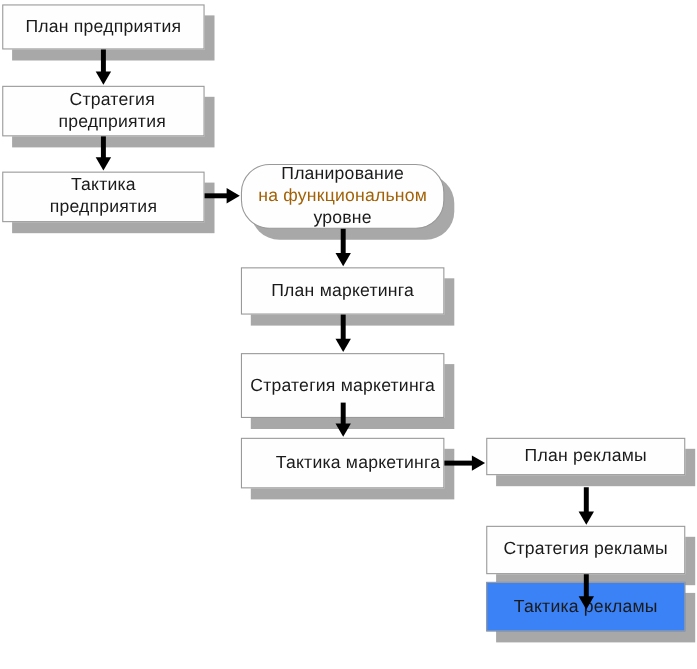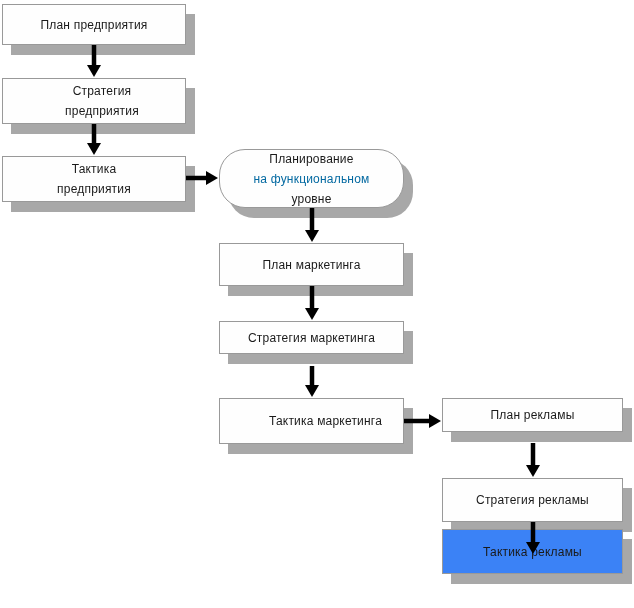--- a/index.html
+++ b/index.html
@@ -22,21 +22,21 @@
     border: 1px solid #999999;
     box-shadow: 9px 10px 0 0 #a8a8a8;
     display: flex;
     flex-direction: column;
     align-items: center;
     justify-content: center;
     text-align: center;
     z-index: 2;
   }
   .node-line {
-    font-size: 12px;
+    font-size: 16px;
     line-height: 20px;
     color: #1a1a1a;
     letter-spacing: 0.2px;
     white-space: nowrap;
   }
   #arrow-layer {
     position: absolute;
     left: 0;
     top: 0;
     width: 634px;
@@ -93,27 +93,27 @@
     <div class="node" style="left: 2px; top: 78px; width: 184px; height: 46px; background: rgb(254, 254, 254); border-color: rgb(153, 153, 153); padding-left: 16px;">
       <div class="node-line" style="color: rgb(26, 26, 26);">Стратегия</div>
       <div class="node-line" style="color: rgb(26, 26, 26);">предприятия</div>
     </div>
     <div class="node" style="left: 2px; top: 156px; width: 184px; height: 46px; background: rgb(254, 254, 254); border-color: rgb(153, 153, 153);">
       <div class="node-line" style="color: rgb(26, 26, 26);">Тактика</div>
       <div class="node-line" style="color: rgb(26, 26, 26);">предприятия</div>
     </div>
     <div class="node" style="left: 219px; top: 149px; width: 185px; height: 59px; background: rgb(254, 254, 254); border-color: rgb(153, 153, 153); border-radius: 26px;">
       <div class="node-line" style="color: rgb(26, 26, 26);">Планирование</div>
-      <div class="node-line" style="color: #0369a1;">на функциональном</div>
+      <div class="node-line" style="color: #a16207;">на функциональном</div>
       <div class="node-line" style="color: rgb(26, 26, 26);">уровне</div>
     </div>
     <div class="node" style="left: 219px; top: 243px; width: 185px; height: 43px; background: rgb(254, 254, 254); border-color: rgb(153, 153, 153);">
       <div class="node-line" style="color: rgb(26, 26, 26);">План маркетинга</div>
     </div>
-    <div class="node" style="left: 219px; top: 321px; width: 185px; height: 33px; background: rgb(254, 254, 254); border-color: rgb(153, 153, 153);">
+    <div class="node" style="left: 219px; top: 321px; width: 185px; height: 59px; background: rgb(254, 254, 254); border-color: rgb(153, 153, 153);">
       <div class="node-line" style="color: rgb(26, 26, 26);">Стратегия маркетинга</div>
     </div>
     <div class="node" style="left: 219px; top: 398px; width: 185px; height: 46px; background: rgb(254, 254, 254); border-color: rgb(153, 153, 153);">
       <div class="node-line" style="color: rgb(26, 26, 26); margin-left: 28px;">Тактика маркетинга</div>
     </div>
     <div class="node" style="left: 442px; top: 398px; width: 181px; height: 34px; background: rgb(254, 254, 254); border-color: rgb(153, 153, 153);">
       <div class="node-line" style="color: rgb(26, 26, 26);">План рекламы</div>
     </div>
     <div class="node" style="left: 442px; top: 478px; width: 181px; height: 44px; background: rgb(254, 254, 254); border-color: rgb(153, 153, 153);">
       <div class="node-line" style="color: rgb(26, 26, 26);">Стратегия рекламы</div>

